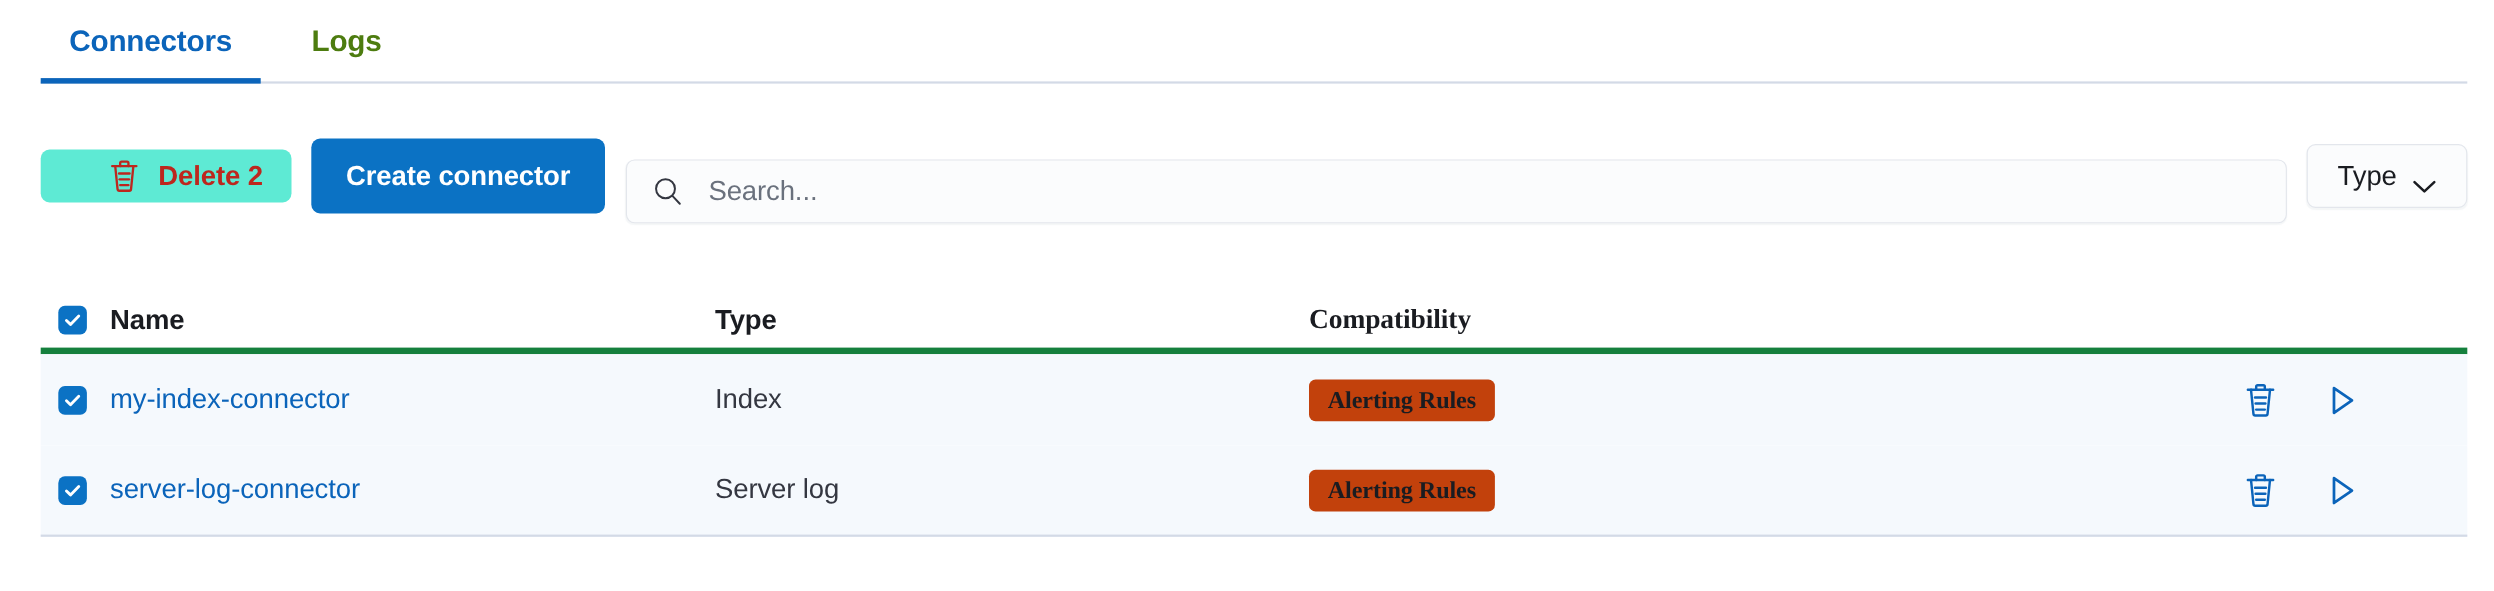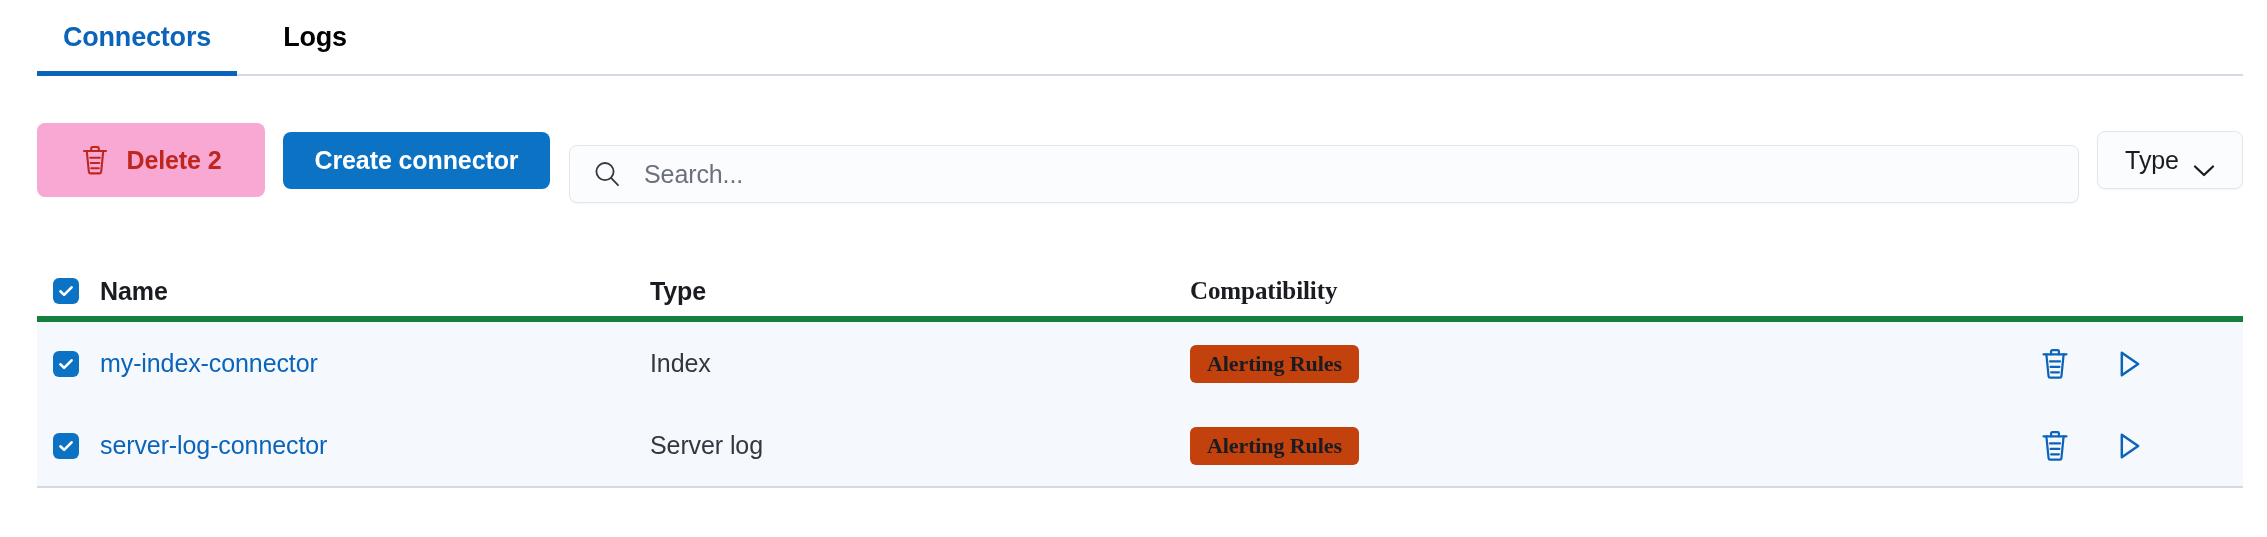--- a/index.html
+++ b/index.html
@@ -33,21 +33,21 @@
   }
   .tab {
     position: relative;
     height: 74px;
     display: flex;
     align-items: center;
     padding: 0 0 0 0;
     font-size: 27px;
     font-weight: 700;
     letter-spacing: -0.2px;
-    color: #000000;
+    color: #4d7c0f;
     cursor: pointer;
     background: none;
     border: none;
     font-family: "Liberation Sans", sans-serif;
   }
   .tab.active { color: #0b64ba; }
   .tab.active::after {
     content: "";
     position: absolute;
     left: 0;
@@ -64,40 +64,40 @@
     position: absolute;
     left: 37px;
     top: 131px;
     width: 2206px;
     height: 58px;
     display: flex;
     align-items: center;
   }
 
   .btn-delete {
-    height: 74px;
+    height: 48px;
     min-width: 228px;
-    background: #f9a8d4;
+    background: #5eead4;
     color: #bd271e;
     border: none;
     border-radius: 8px;
     font-size: 25px;
     font-weight: 700;
     font-family: "Liberation Sans", sans-serif;
     display: flex;
     align-items: center;
-    justify-content: center;
+    justify-content: flex-end;
     gap: 16px;
     cursor: pointer;
     padding: 0 26px;
     letter-spacing: -0.1px;
   }
 
   .btn-create {
-    height: 57px;
+    height: 68px;
     min-width: 267px;
     margin-left: 18px;
     background: #0b72c4;
     color: #ffffff;
     border: none;
     border-radius: 8px;
     font-size: 25px;
     font-weight: 700;
     font-family: "Liberation Sans", sans-serif;
     display: flex;

